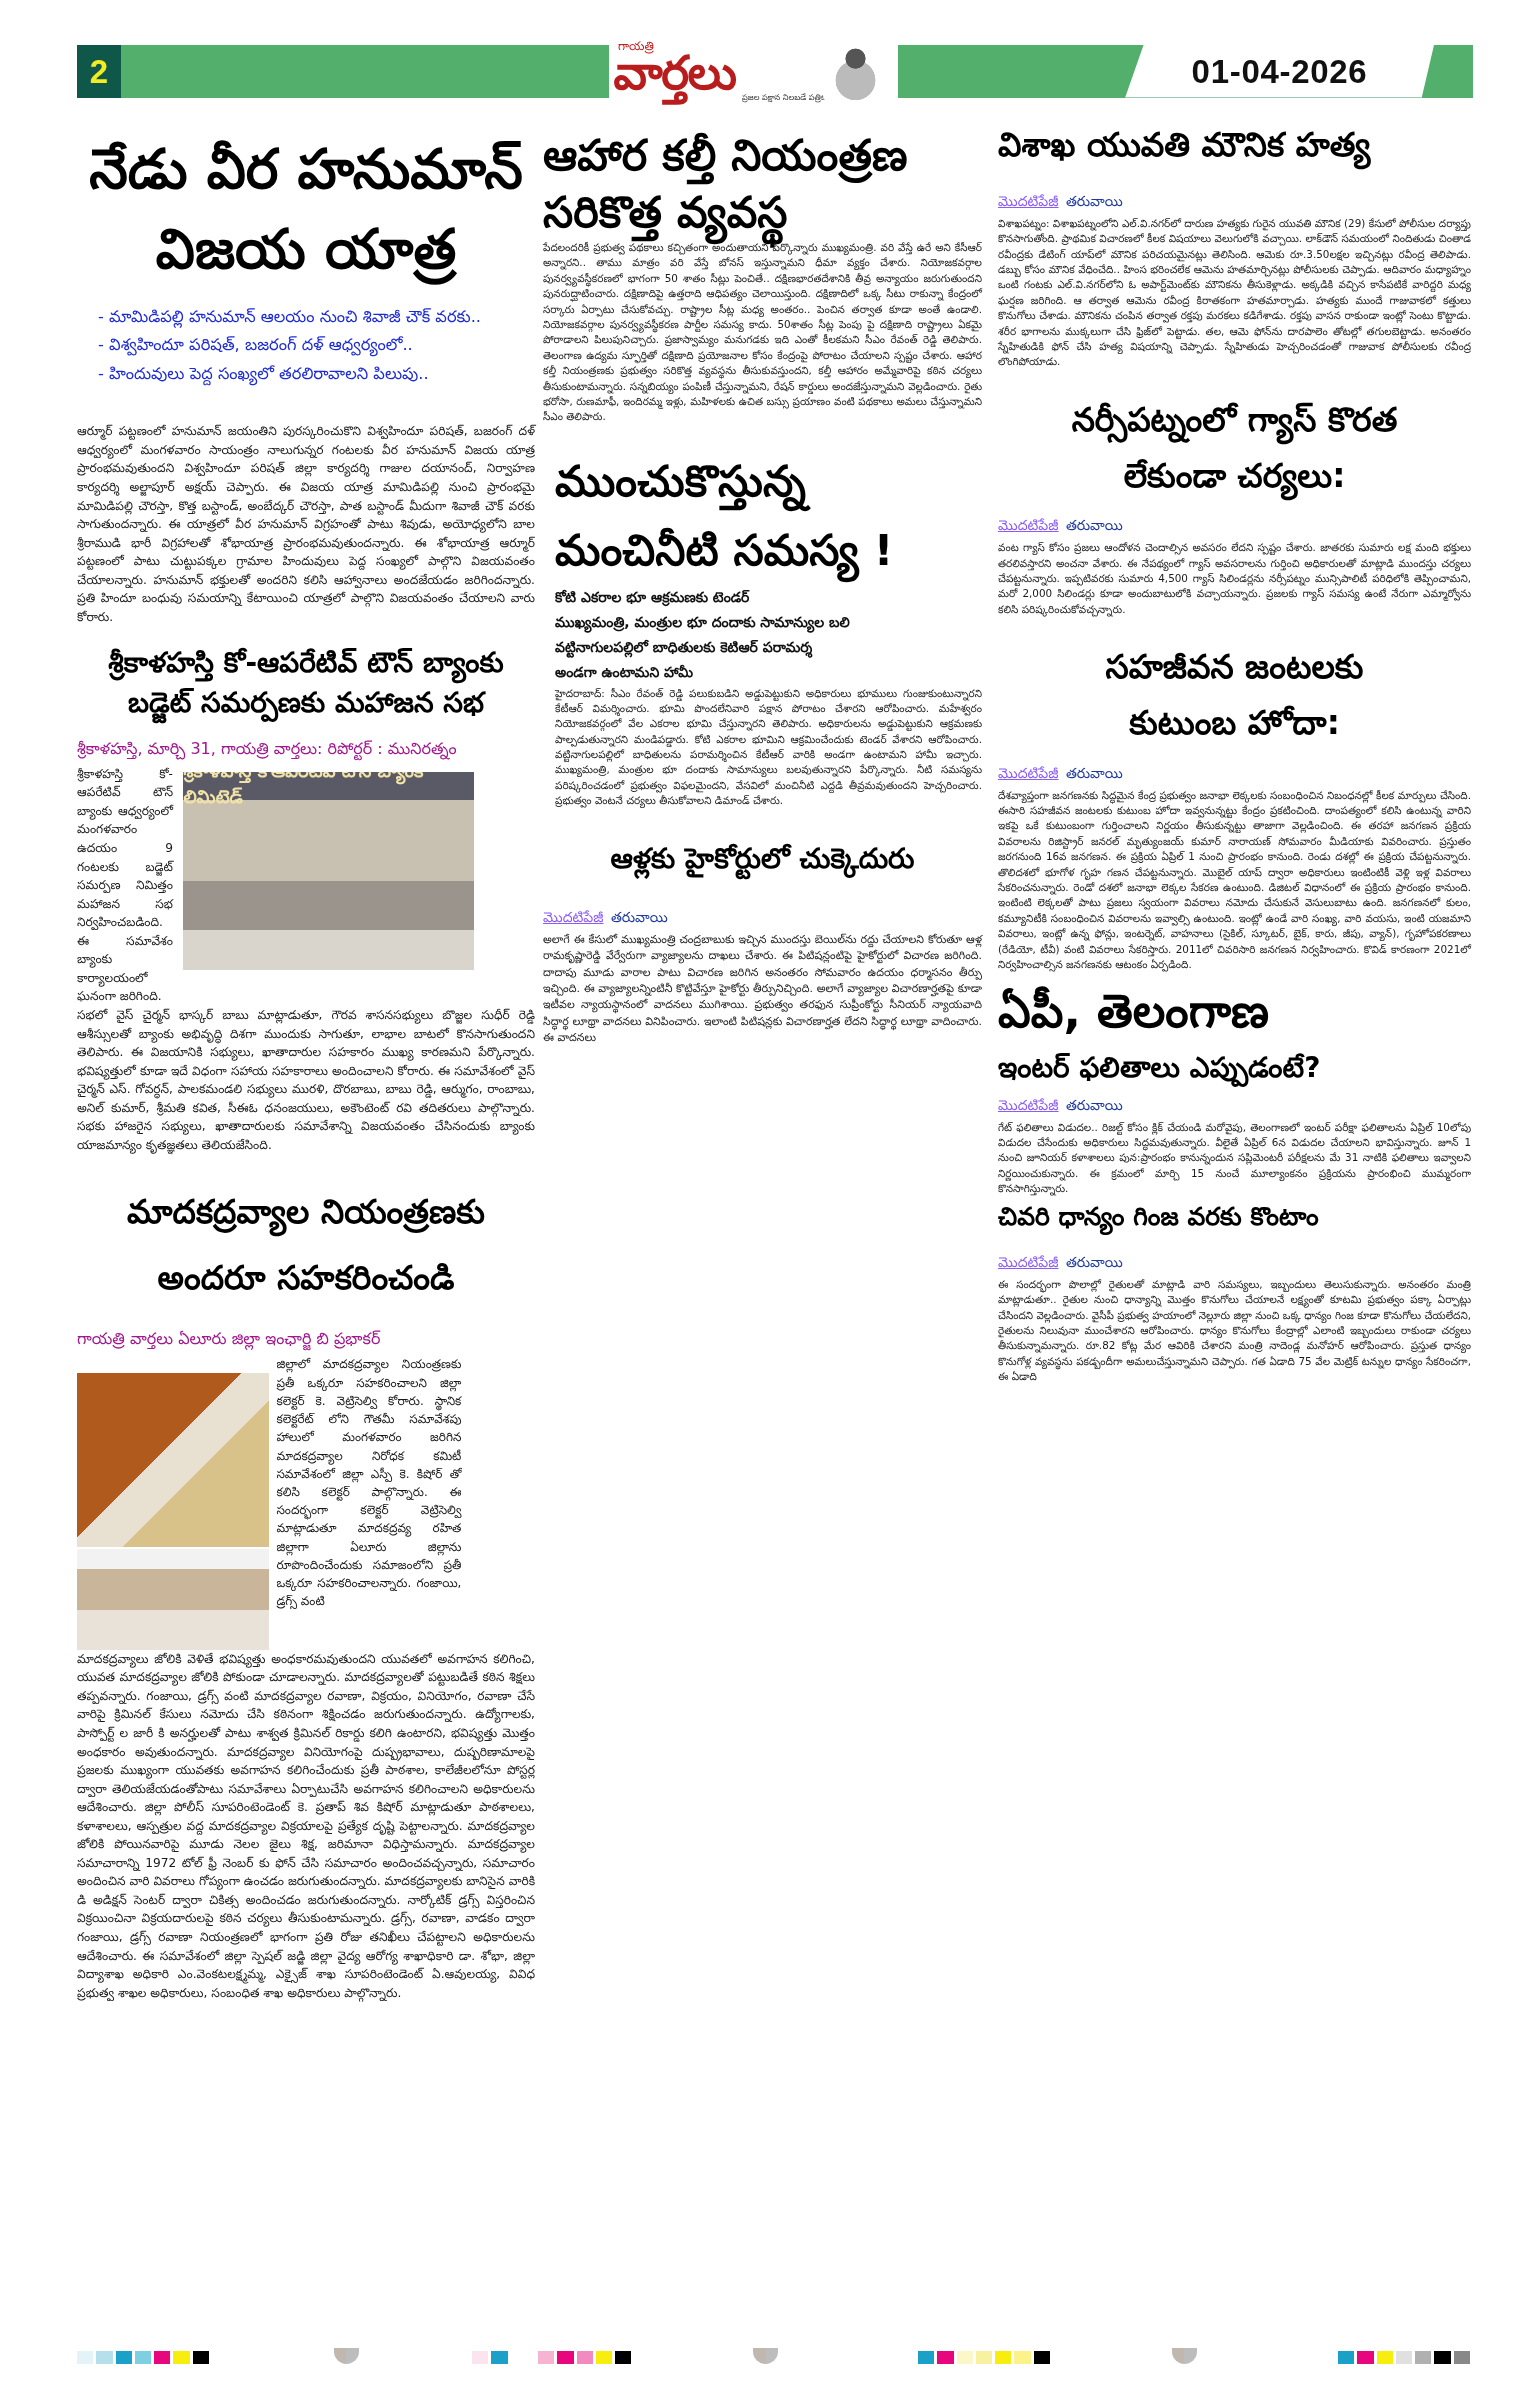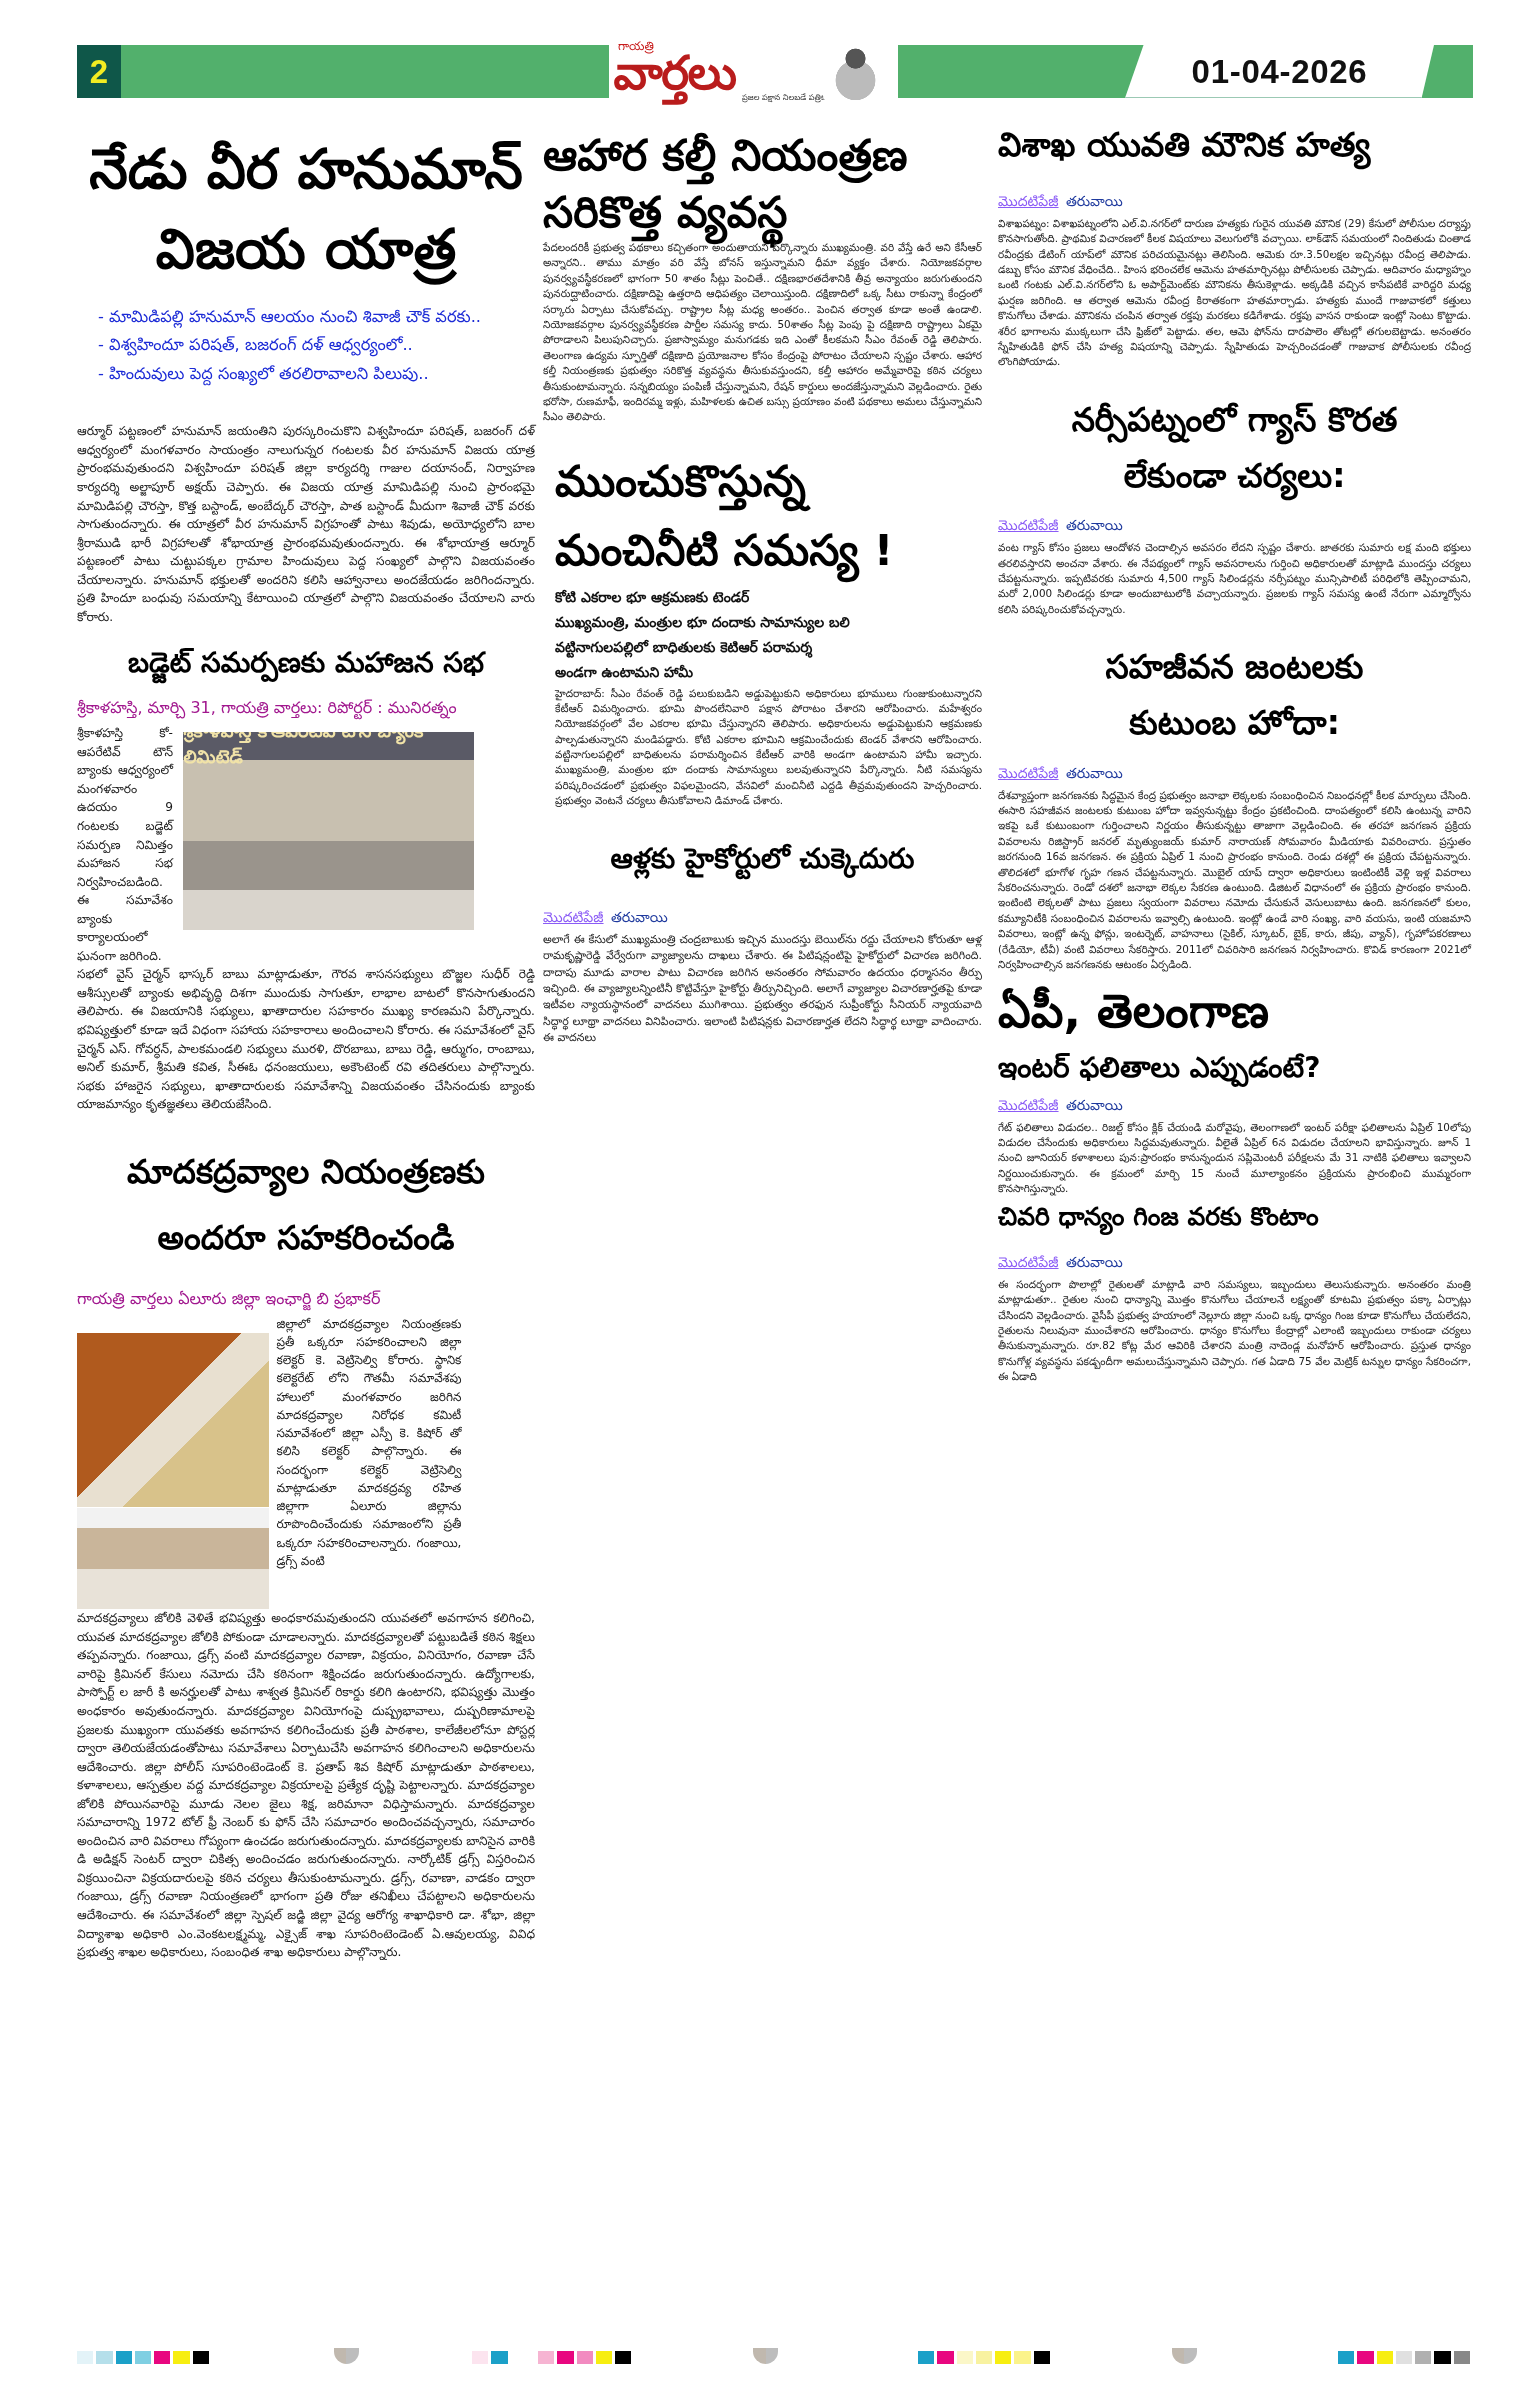--- a/index.html
+++ b/index.html
@@ -71,20 +71,21 @@
     <div class="headline h-xl">విజయ యాత్ర</div>
     <div class="subbullets">
       <div>- మామిడిపల్లి హనుమాన్ ఆలయం నుంచి శివాజీ చౌక్ వరకు..</div>
       <div>- విశ్వహిందూ పరిషత్, బజరంగ్ దళ్ ఆధ్వర్యంలో..</div>
       <div>- హిందువులు పెద్ద సంఖ్యలో తరలిరావాలని పిలుపు..</div>
     </div>
     <p class="body" style="margin-top:34px;">ఆర్మూర్ పట్టణంలో హనుమాన్ జయంతిని పురస్కరించుకొని విశ్వహిందూ పరిషత్, బజరంగ్ దళ్ ఆధ్వర్యంలో మంగళవారం సాయంత్రం నాలుగున్నర గంటలకు వీర హనుమాన్ విజయ యాత్ర ప్రారంభమవుతుందని విశ్వహిందూ పరిషత్ జిల్లా కార్యదర్శి గాజుల దయానంద్, నిర్వాహణ కార్యదర్శి అల్జాపూర్ అక్షయ్ చెప్పారు. ఈ విజయ యాత్ర మామిడిపల్లి నుంచి ప్రారంభమై మామిడిపల్లి చౌరస్తా, కొత్త బస్టాండ్, అంబేద్కర్ చౌరస్తా, పాత బస్టాండ్ మీదుగా శివాజీ చౌక్ వరకు సాగుతుందన్నారు. ఈ యాత్రలో వీర హనుమాన్ విగ్రహంతో పాటు శివుడు, అయోధ్యలోని బాల శ్రీరాముడి భారీ విగ్రహాలతో శోభాయాత్ర ప్రారంభమవుతుందన్నారు. ఈ శోభాయాత్ర ఆర్మూర్ పట్టణంలో పాటు చుట్టుపక్కల గ్రామాల హిందువులు పెద్ద సంఖ్యలో పాల్గొని విజయవంతం చేయాలన్నారు. హనుమాన్ భక్తులతో అందరిని కలిసి ఆహ్వానాలు అందజేయడం జరిగిందన్నారు. ప్రతి హిందూ బంధువు సమయాన్ని కేటాయించి యాత్రలో పాల్గొని విజయవంతం చేయాలని వారు కోరారు.</p>
   </section>
 
   <section style="margin-top:16.3px;">
+    <div class="headline h-sm">శ్రీకాళహస్తి కో-ఆపరేటివ్ టౌన్ బ్యాంకు</div>
     <div class="headline h-sm">బడ్జెట్ సమర్పణకు మహాజన సభ</div>
     <div class="byline-pink" style="margin-top:15px;">శ్రీకాళహస్తి, మార్చి 31, గాయత్రి వార్తలు:  రిపోర్టర్ : మునిరత్నం</div>
     <div style="display:flex; gap:10.4px;">
       <p class="body" style="width:96px;">శ్రీకాళహస్తి కో-ఆపరేటివ్ టౌన్ బ్యాంకు ఆధ్వర్యంలో మంగళవారం ఉదయం 9 గంటలకు బడ్జెట్ సమర్పణ నిమిత్తం మహాజన సభ నిర్వహించబడింది. ఈ సమావేశం బ్యాంకు కార్యాలయంలో ఘనంగా జరిగింది.</p>
       <div class="photo" style="width:291px; height:198px; margin-top:7.4px;">
         <div class="sign">శ్రీకాళహస్తి కోఆపరేటివ్ టౌన్ బ్యాంక్ లిమిటెడ్</div>
       </div>
     </div>
     <p class="body">సభలో వైస్ చైర్మన్ భాస్కర్ బాబు మాట్లాడుతూ, గౌరవ శాసనసభ్యులు బొజ్జల సుధీర్ రెడ్డి ఆశీస్సులతో బ్యాంకు అభివృద్ధి దిశగా ముందుకు సాగుతూ, లాభాల బాటలో కొనసాగుతుందని తెలిపారు. ఈ విజయానికి సభ్యులు, ఖాతాదారుల సహకారం ముఖ్య కారణమని పేర్కొన్నారు. భవిష్యత్తులో కూడా ఇదే విధంగా సహాయ సహకారాలు అందించాలని కోరారు. ఈ సమావేశంలో వైస్ చైర్మన్ ఎస్. గోవర్ధన్, పాలకమండలి సభ్యులు మురళి, దొరబాబు, బాబు రెడ్డి, ఆర్ముగం, రాంబాబు, అనిల్ కుమార్, శ్రీమతి కవిత, సీఈఓ ధనంజయులు, అకౌంటెంట్ రవి తదితరులు పాల్గొన్నారు. సభకు హాజరైన సభ్యులు, ఖాతాదారులకు సమావేశాన్ని విజయవంతం చేసినందుకు బ్యాంకు యాజమాన్యం కృతజ్ఞతలు తెలియజేసింది.</p>
   </section>

